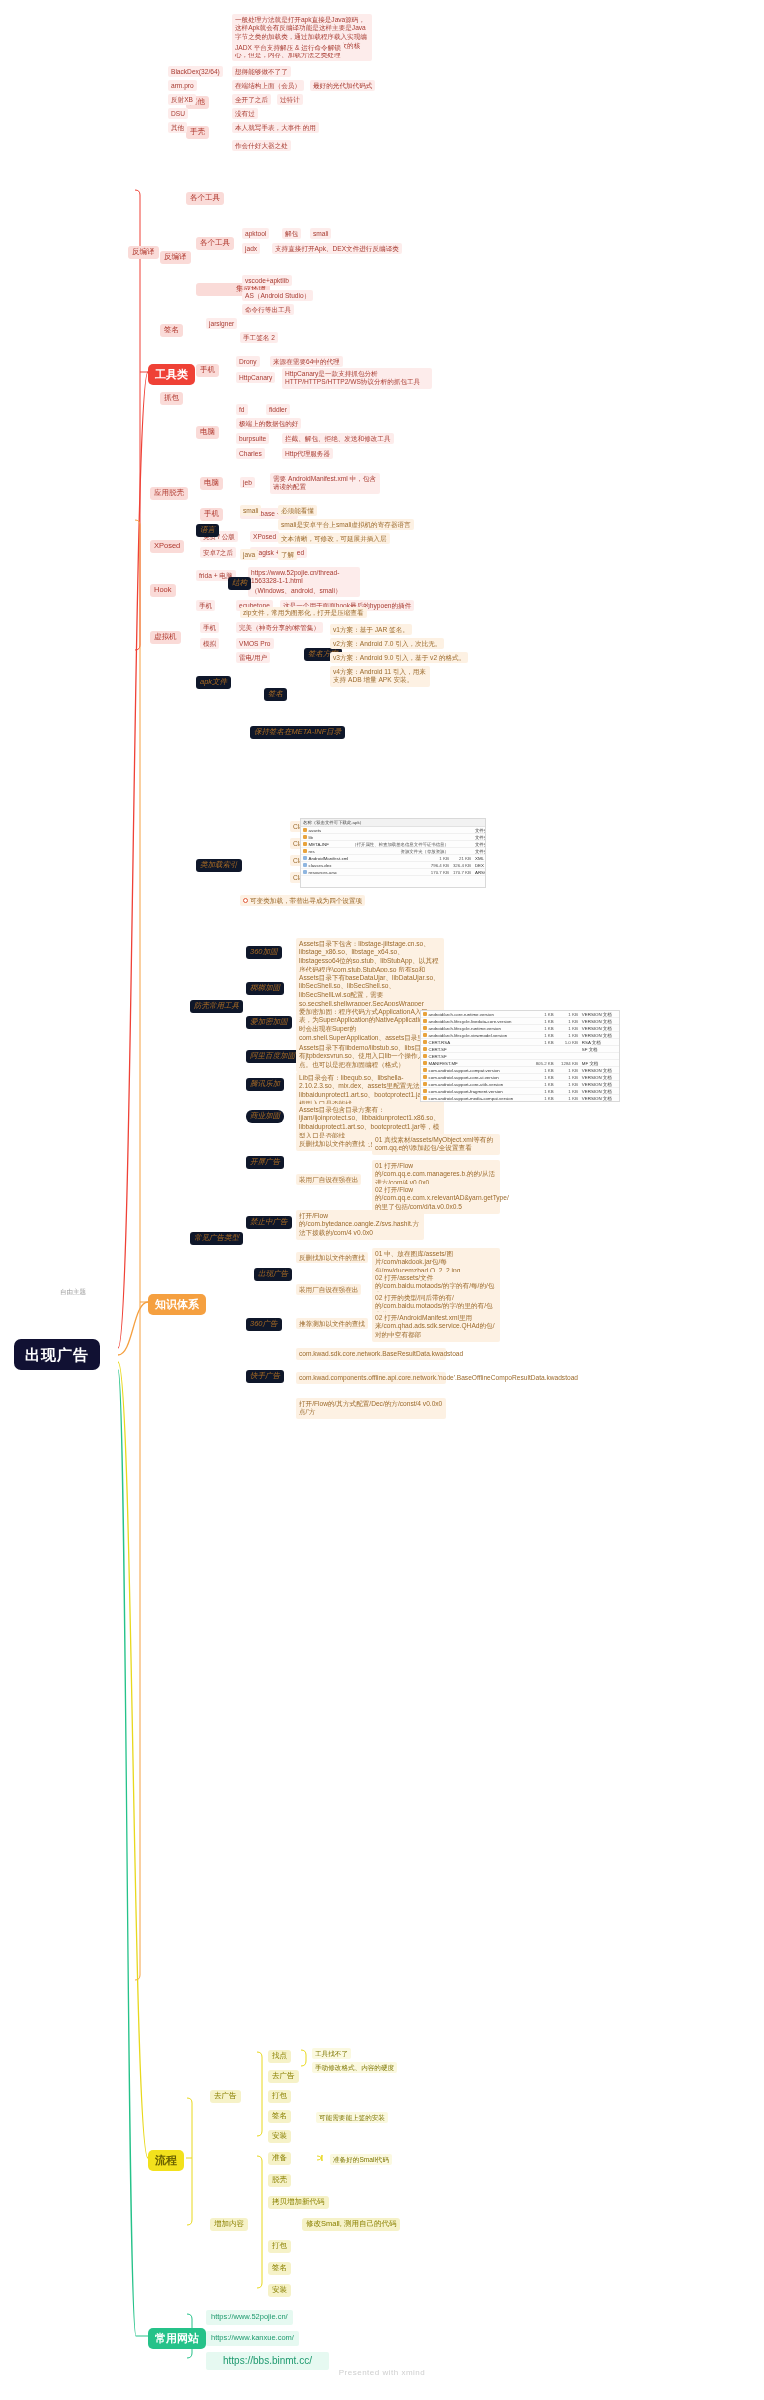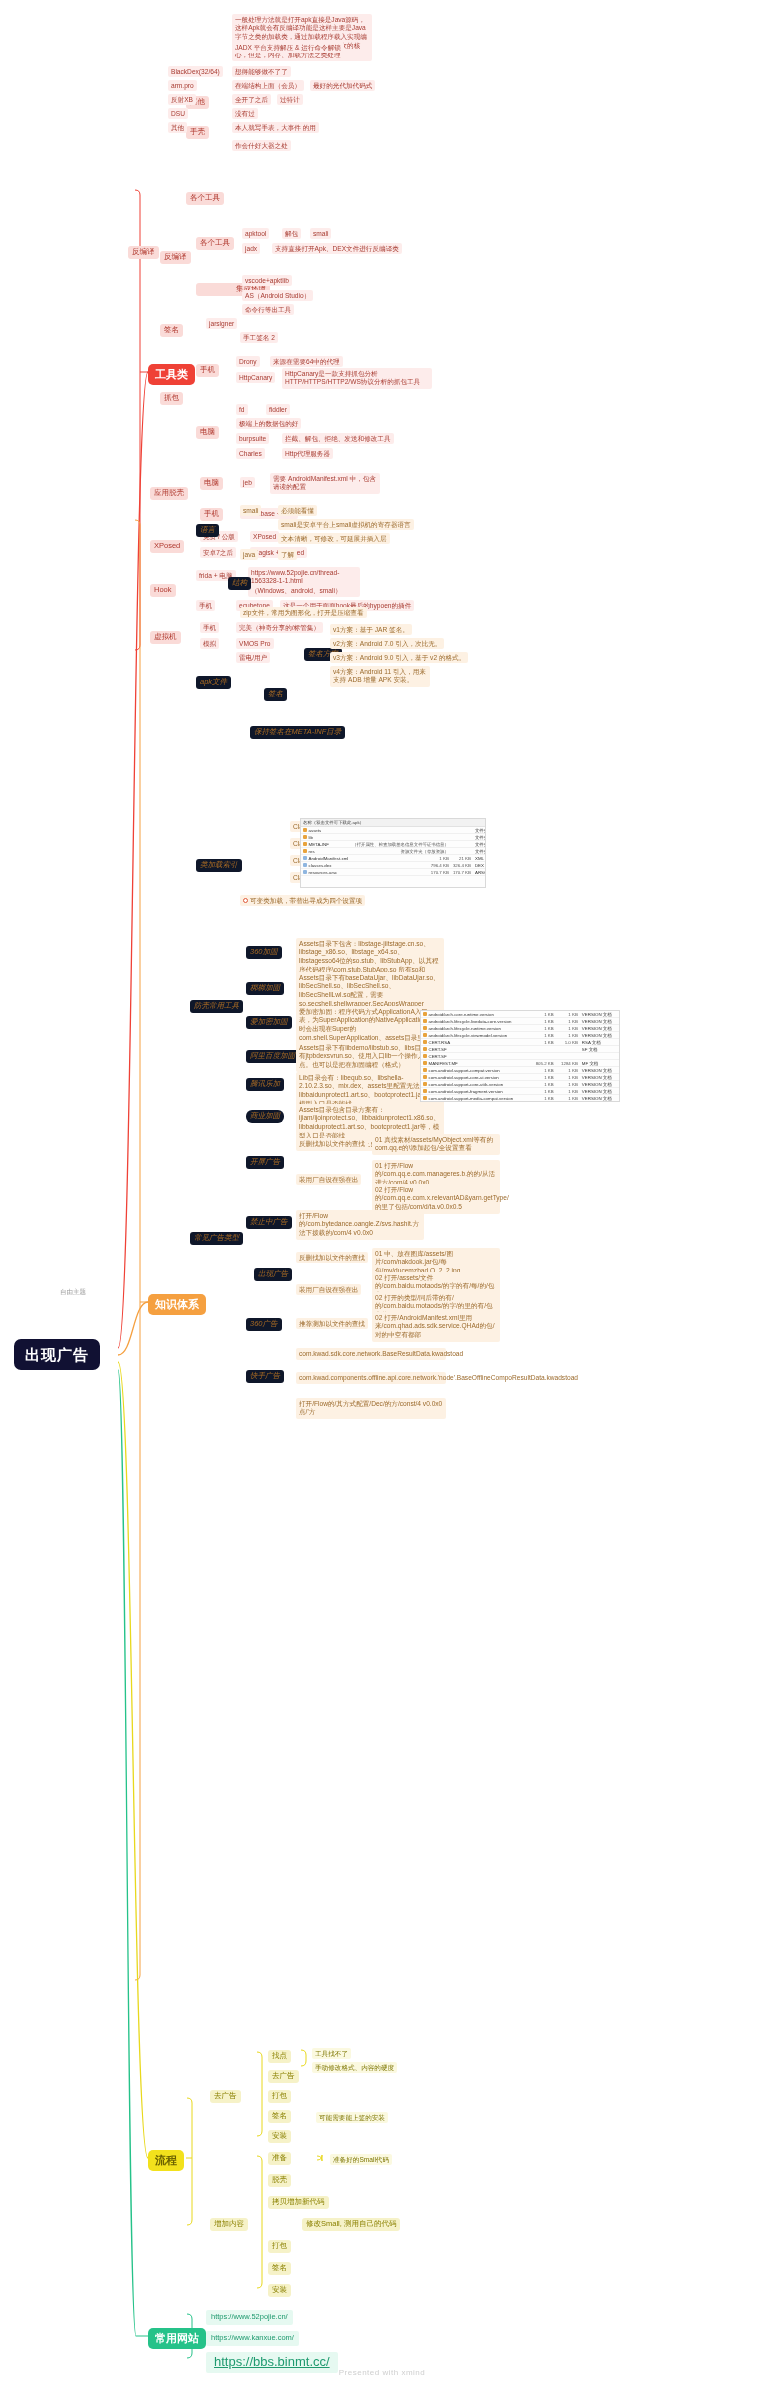--- a/index.html
+++ b/index.html
@@ -251,21 +251,21 @@
       <div class="node chip c-yellow" style="left: 268px; top: 2174px;">脱壳</div>
       <div class="node chip c-yellow" style="left: 268px; top: 2196px;">拷贝增加新代码</div>
       <div class="node chip c-yellow" style="left: 268px; top: 2218px; margin-left: 34px;">修改Small, 测用自己的代码</div>
       <div class="node chip c-yellow" style="left: 268px; top: 2240px;">打包</div>
       <div class="node chip c-yellow" style="left: 268px; top: 2262px;">签名</div>
       <div class="node chip c-yellow" style="left: 268px; top: 2284px;">安装</div>
       <div class="node leaf l-yellow" style="left: 330px; top: 2154px;">准备好的Small代码</div>
       <div class="node b-head h-green" style="left: 148px; top: 2328px;">常用网站</div>
       <div class="node leaf l-green" style="left: 206px; top: 2310px; font-size: 7.5px; padding: 3px 5px; text-align: center;">https://www.52pojie.cn/</div>
       <div class="node leaf l-green" style="left: 206px; top: 2331px; font-size: 7.5px; padding: 3px 5px;">https://www.kanxue.com/</div>
-      <div class="node leaf l-green" style="left: 206px; top: 2352px; font-size: 13px; padding: 3px 8px; text-decoration: underline;">https://bbs.binmt.cc/</div>
+      <div class="node leaf l-green" style="left: 206px; top: 2352px; font-size: 10px; padding: 3px 17px;">https://bbs.binmt.cc/</div>
       <div class="imgbox" style="left: 300px; top: 818px; width: 186px; height: 70px;">
         <div class="hdr">名称（双击文件可下载此 apk）</div>
         <table>
           <tbody>
             <tr>
               <td><span class="ico "></span>assets</td>
               <td class="num"></td>
               <td class="num"></td>
               <td>文件夹</td>
             </tr>

